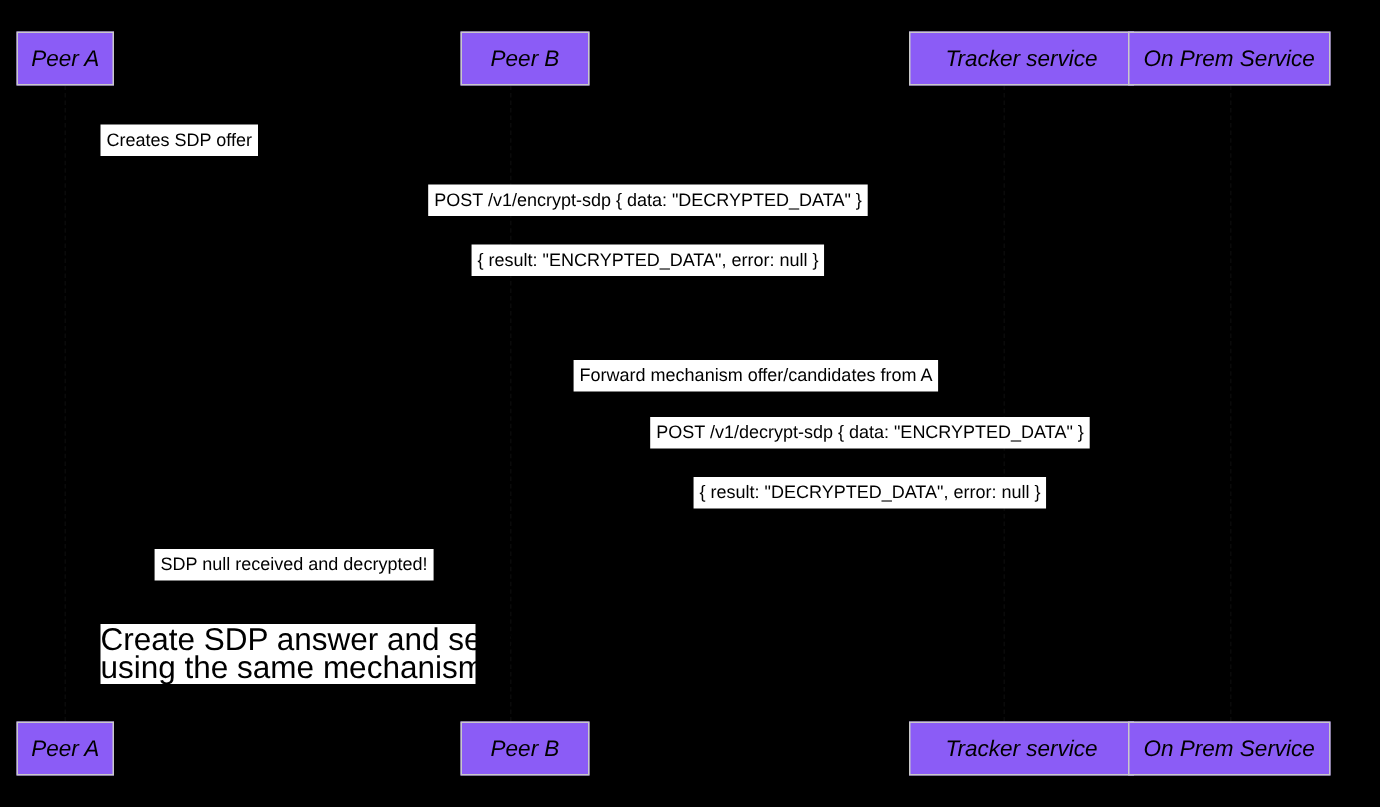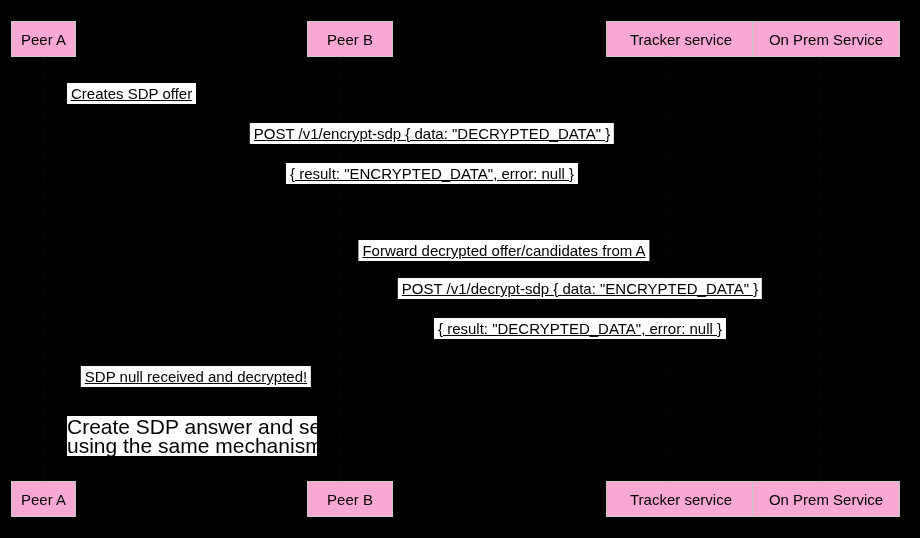--- a/index.html
+++ b/index.html
@@ -12,46 +12,46 @@
     width: 920px;
     height: 538px;
     background: #000000;
     overflow: hidden;
     font-family: "Liberation Sans", "DejaVu Sans", sans-serif;
   }
   
   .actor {
     position: absolute;
     box-sizing: border-box;
-    background: #f9a8d4;
+    background: #8b5cf6;
     border: 1px solid #c9c9c9;
     color: #000000;
     font-size: 15px;
     display: flex;
     align-items: center;
     justify-content: center;
     white-space: nowrap;
+    font-style: italic;
   }
   .a-peer-a   { left: 11px;  width: 65px;  }
   .a-peer-b   { left: 307px; width: 86px;  }
   .a-tracker  { left: 606px; width: 150px; }
-  .a-onprem   { left: 752px; width: 148px; }
+  .a-onprem   { left: 752px; width: 135px; }
   .row-top    { top: 21px;  height: 36px; }
   .row-bottom { top: 481px; height: 36px; }
 
   
   .msg {
     position: absolute;
     background: #ffffff;
     color: #000000;
-    font-size: 15px;
+    font-size: 12px;
     line-height: 19px;
     padding: 1px 4px;
     white-space: nowrap;
-    text-decoration: underline;
   }
   .centered { transform: translateX(-50%); }
   .m1 { left: 67px;  top: 83px; }
   .m2 { left: 432px; top: 123px; }
   .m3 { left: 432px; top: 163px; }
   .m4 { left: 354px; top: 200px; }
   .m5 { left: 504px; top: 240px; }
   .m6 { left: 580px; top: 278px; }
   .m7 { left: 580px; top: 318px; }
   .m8 { left: 196px; top: 366px; }
@@ -97,21 +97,21 @@
   <div class="lifeline ll-o"></div>
 
   <div class="actor a-peer-a row-top">Peer A</div>
   <div class="actor a-peer-b row-top">Peer B</div>
   <div class="actor a-tracker row-top">Tracker service</div>
   <div class="actor a-onprem row-top">On Prem Service</div>
 
   <div class="msg m1">Creates SDP offer</div>
   <div class="msg m2 centered">POST /v1/encrypt-sdp { data: "DECRYPTED_DATA" }</div>
   <div class="msg m3 centered">{ result: "ENCRYPTED_DATA", error: null }</div>
-  <div class="msg m5 centered">Forward decrypted offer/candidates from A</div>
+  <div class="msg m5 centered">Forward mechanism offer/candidates from A</div>
   <div class="msg m6 centered">POST /v1/decrypt-sdp { data: "ENCRYPTED_DATA" }</div>
   <div class="msg m7 centered">{ result: "DECRYPTED_DATA", error: null }</div>
   <div class="msg m8 centered">SDP null received and decrypted!</div>
 
   <div class="note">
     <div>Create SDP answer and send to An</div>
     <div>using the same mechanism</div>
   </div>
 
   <div class="actor a-peer-a row-bottom">Peer A</div>

